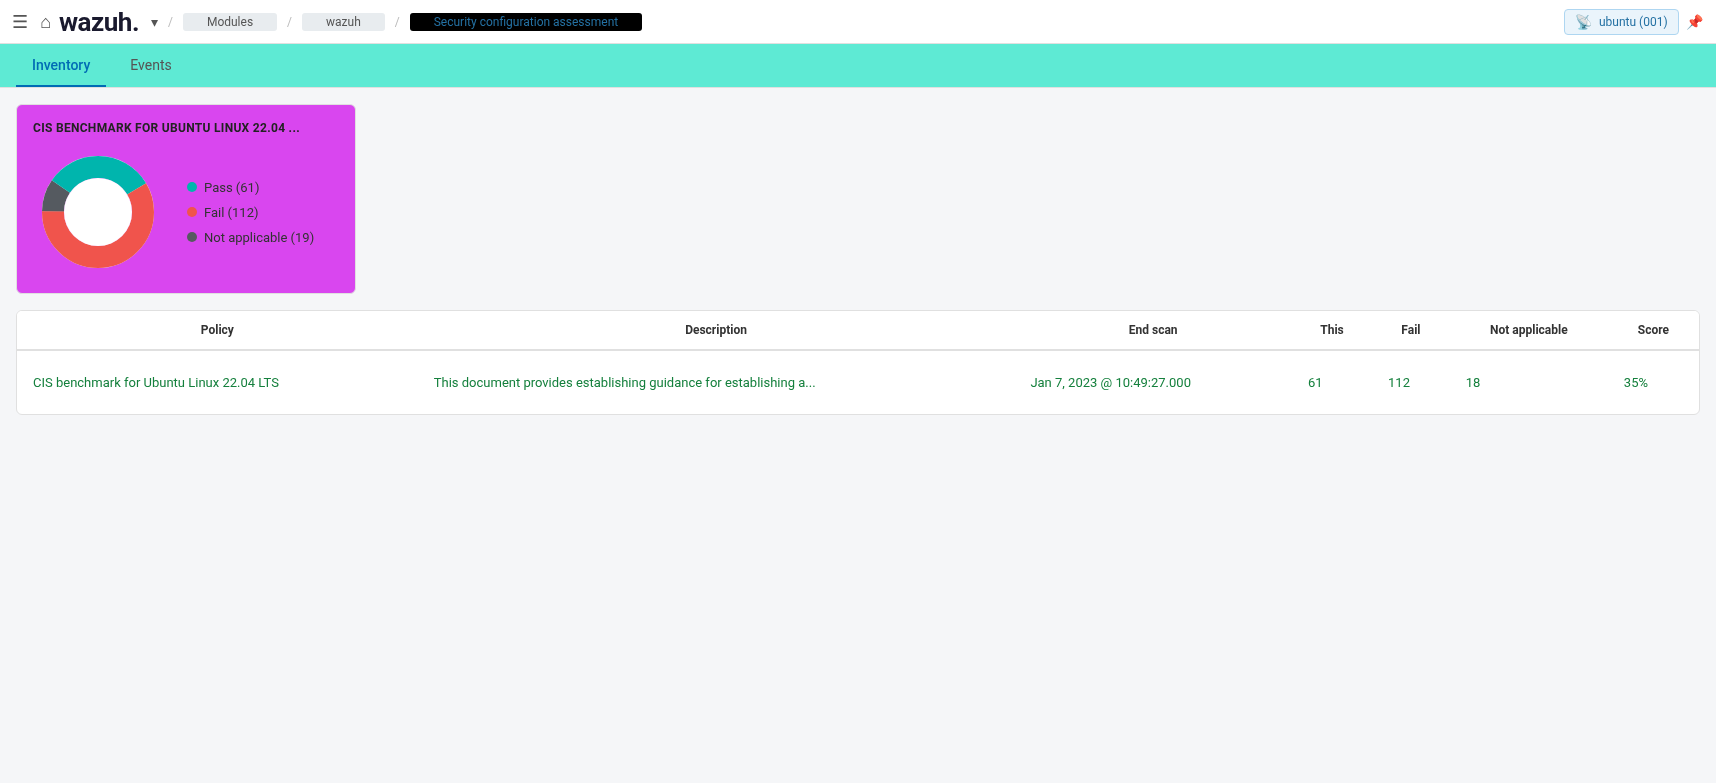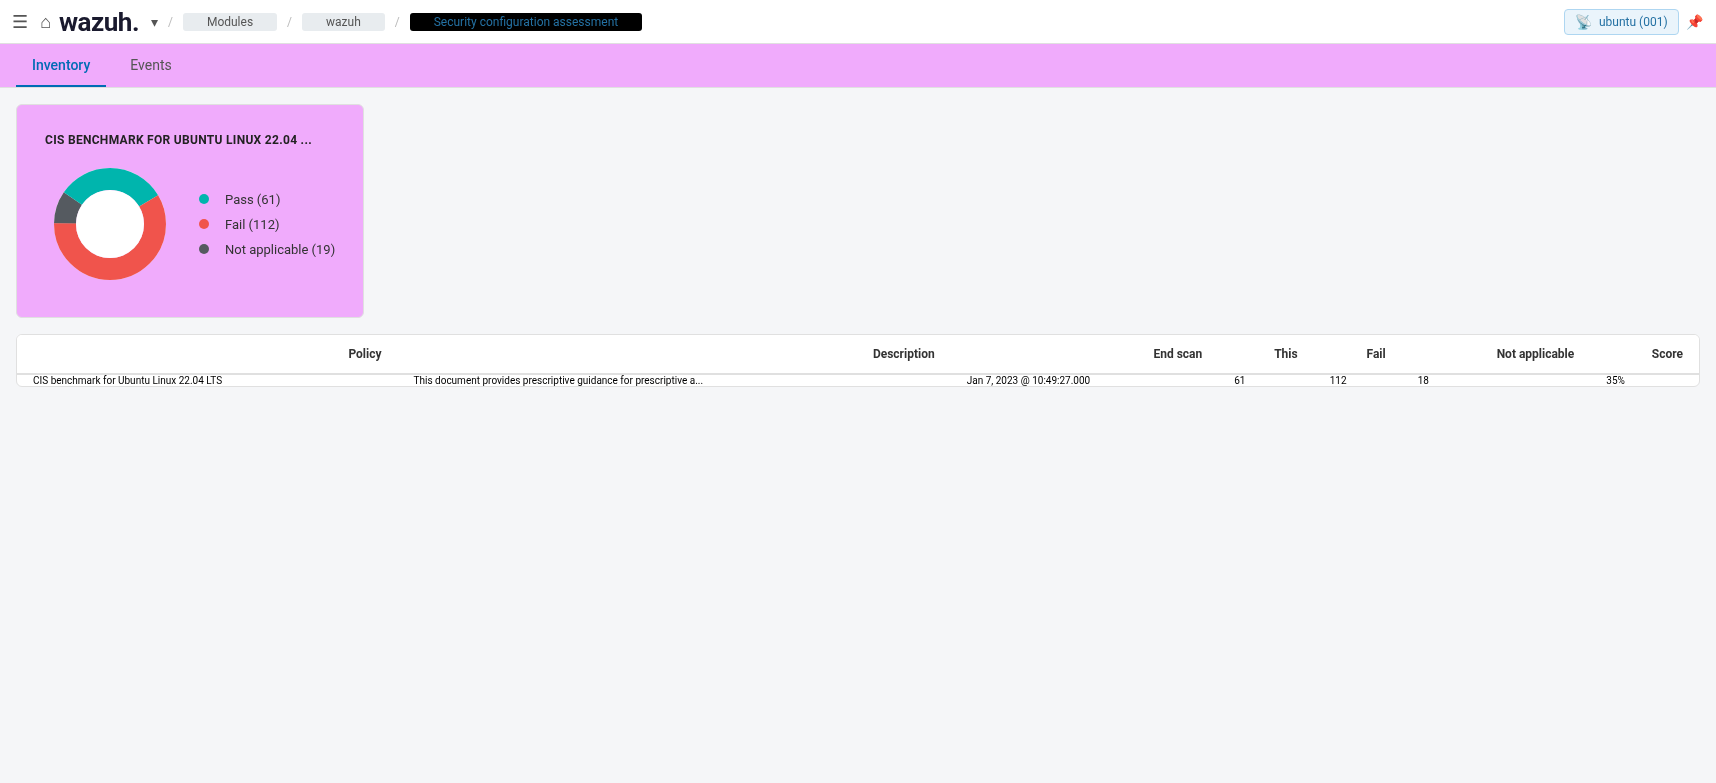--- a/index.html
+++ b/index.html
@@ -45,21 +45,21 @@
       color: #2471a3;
       cursor: pointer;
     }
     .agent-badge .signal-icon { font-size: 14px; }
     .pin-icon { color: #2471a3; font-size: 14px; cursor: pointer; }
 
     
     .tab-bar {
       display: flex;
       align-items: flex-end;
-      background: #f0abfc;
+      background: #5eead4;
       border-bottom: 1px solid #e0e0e0;
       padding: 0 16px;
       height: 44px;
     }
     .tab {
       padding: 12px 16px;
       font-size: 14px;
       cursor: pointer;
       color: #555;
       border-bottom: 2px solid transparent;
@@ -73,24 +73,24 @@
 
     
     .main-content {
       padding: 16px;
       background: #f5f6f8;
       min-height: calc(100vh - 88px);
     }
 
     
     .card {
-      background: #f0abfc;
+      background: #d946ef;
       border: 1px solid #e0e0e0;
       border-radius: 6px;
-      padding: 28px;
+      padding: 16px;
       display: inline-block;
       min-width: 340px;
       margin-bottom: 16px;
     }
     .card-title {
       font-size: 12px;
       font-weight: 700;
       color: #222;
       text-transform: uppercase;
       letter-spacing: 0.3px;
@@ -108,46 +108,46 @@
       height: 130px;
       position: relative;
     }
     .donut-container svg {
       width: 130px;
       height: 130px;
     }
 
     
     .legend { display: flex; flex-direction: column; gap: 10px; }
-    .legend-item { display: flex; align-items: center; gap: 16px; font-size: 13px; color: #333; }
+    .legend-item { display: flex; align-items: center; gap: 7px; font-size: 13px; color: #333; }
     .legend-dot { width: 10px; height: 10px; border-radius: 50%; flex-shrink: 0; }
 
     
     .table-card {
       background: #fff;
       border: 1px solid #e0e0e0;
       border-radius: 6px;
       overflow: hidden;
     }
     table { width: 100%; border-collapse: collapse; }
     thead tr { border-bottom: 2px solid #e0e0e0; }
     thead th {
       padding: 12px 16px;
-      text-align: right;
+      text-align: center;
       font-size: 12px;
       font-weight: 700;
       color: #333;
       background: #fff;
     }
     tbody tr { border-bottom: 1px solid #f0f0f0; }
     tbody tr:last-child { border-bottom: none; }
     tbody td {
-      padding: 0 16px;
-      font-size: 10px;
-      color: #000000;
+      padding: 24px 16px;
+      font-size: 13px;
+      color: #15803d;
     }
   </style>
 </head>
 <body>
 
 <div class="top-bar">
   <span class="hamburger-icon">☰</span>
   <span class="home-icon">⌂</span>
   <span class="logo-text">wazuh.</span>
   <span class="chevron-icon">▾</span>
@@ -220,21 +220,21 @@
           <th>End scan</th>
           <th>This</th>
           <th>Fail</th>
           <th>Not applicable</th>
           <th>Score</th>
         </tr>
       </thead>
       <tbody id="table-body">
       <tr>
       <td>CIS benchmark for Ubuntu Linux 22.04 LTS</td>
-      <td>This document provides prescriptive guidance for prescriptive a...</td>
+      <td>This document provides establishing guidance for establishing a...</td>
       <td>Jan 7, 2023 @ 10:49:27.000</td>
       <td>61</td>
       <td>112</td>
       <td>18</td>
       <td>35%</td>
     </tr>
         </tbody>
     </table>
   </div>
 

